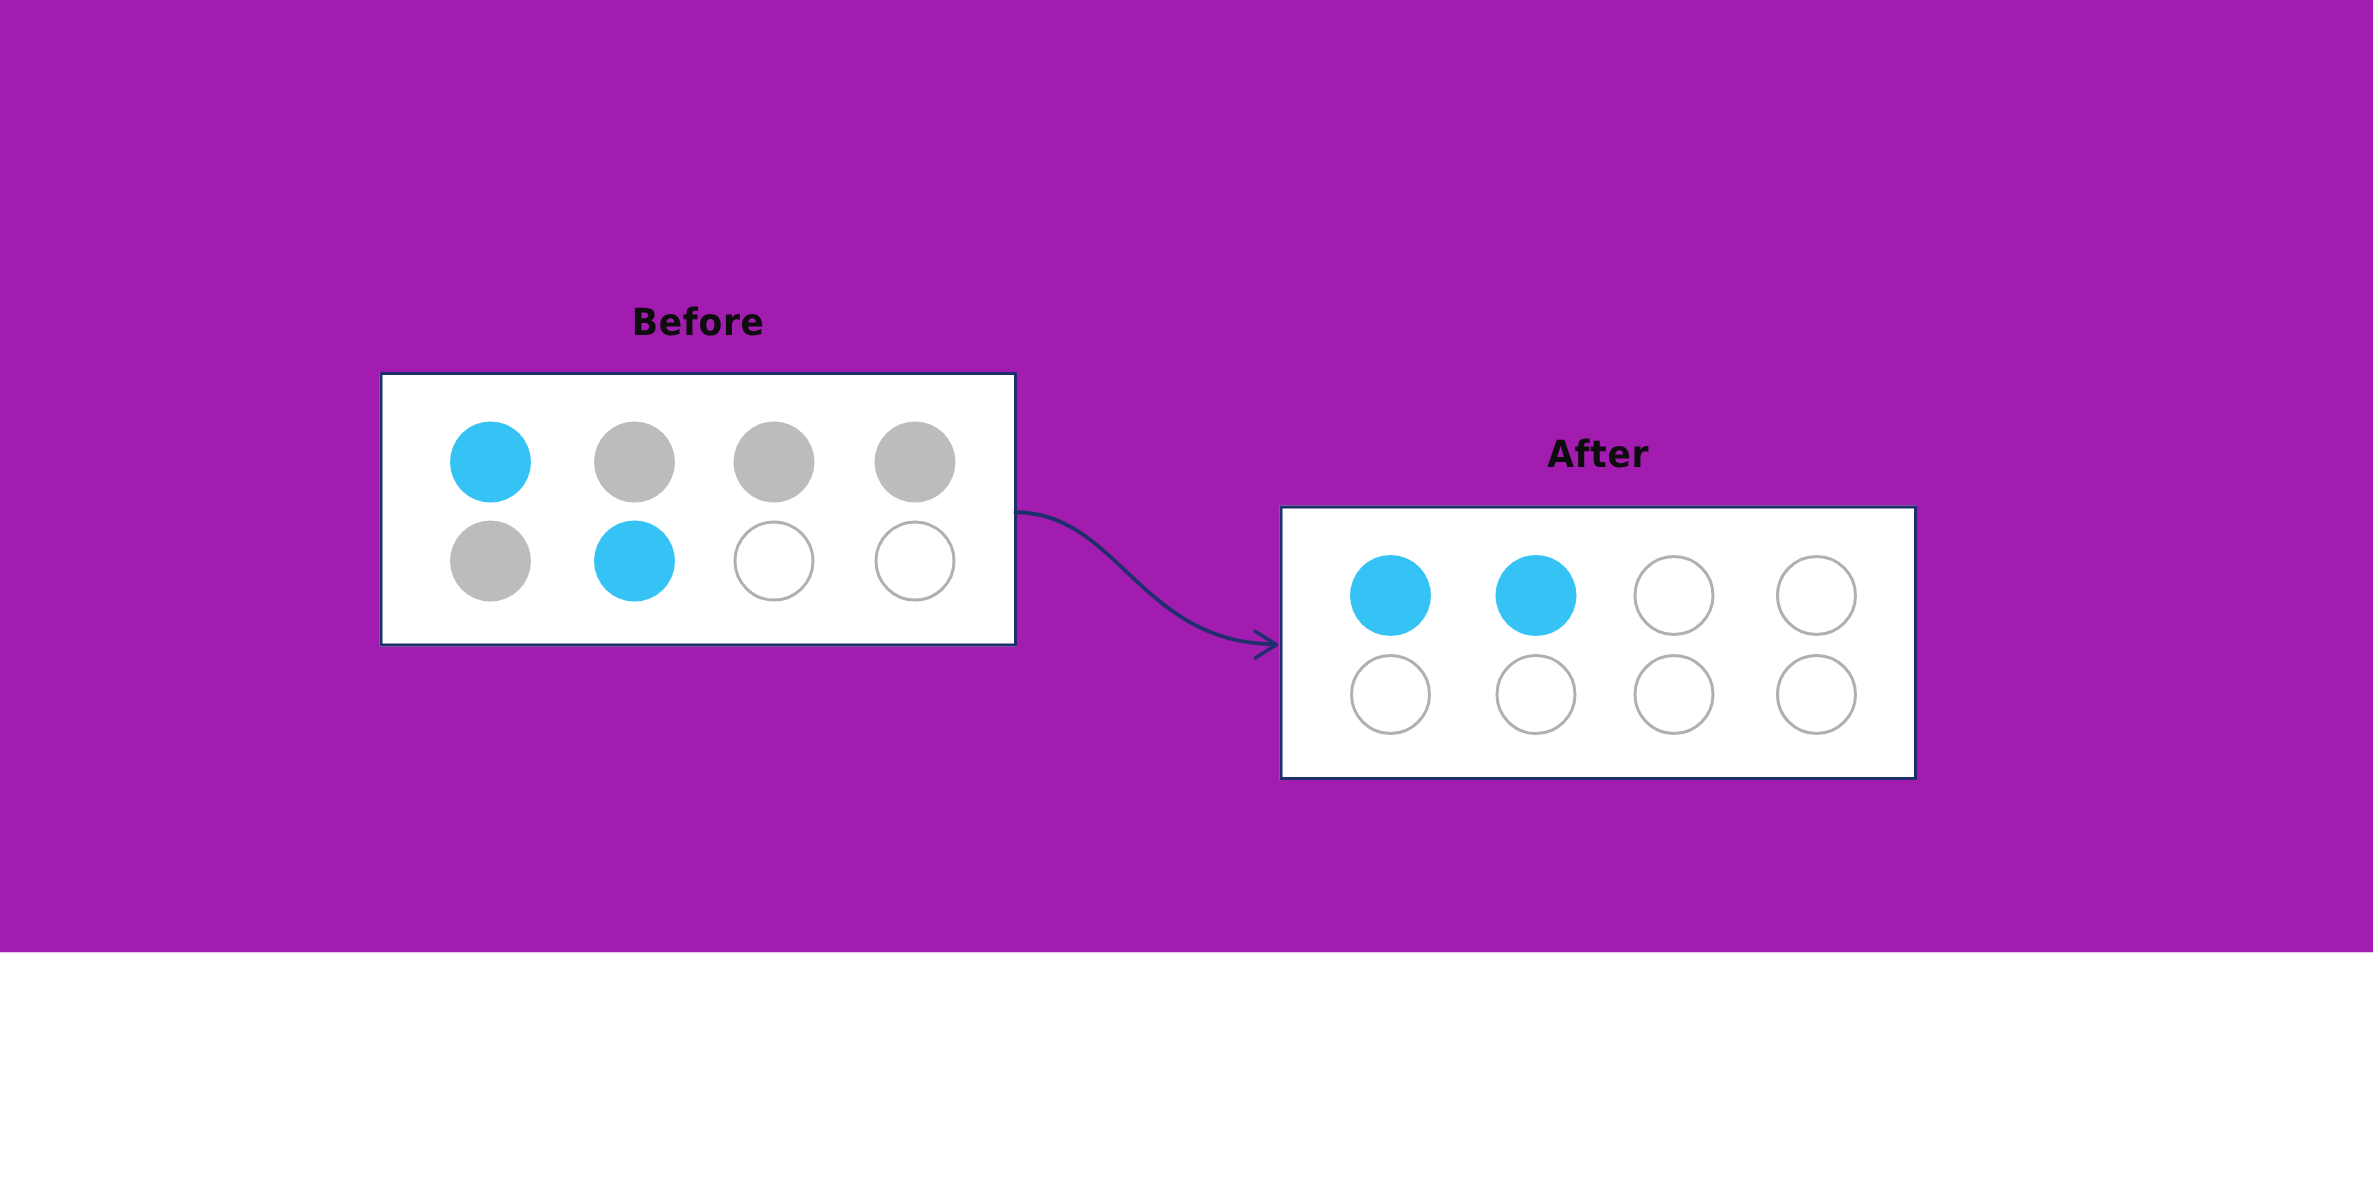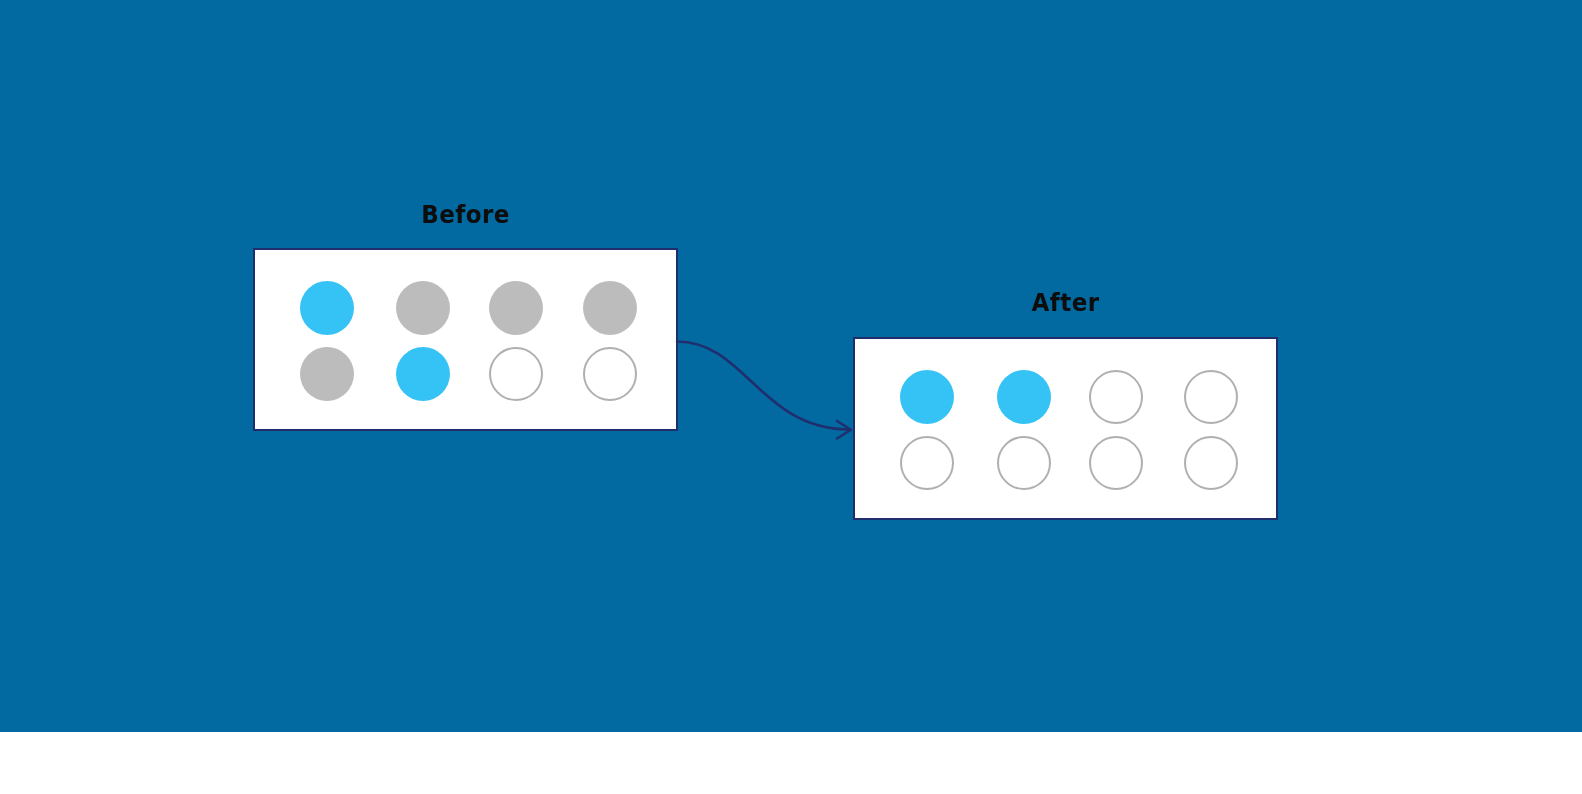--- a/index.html
+++ b/index.html
@@ -7,22 +7,22 @@
     margin: 0;
     padding: 0;
     background: #ffffff;
   }
   body {
     font-family: "DejaVu Sans", sans-serif;
   }
   #canvas {
     position: relative;
     width: 1582px;
-    height: 732px;
-    background: #0369a1;
+    height: 635px;
+    background: #a21caf;
     overflow: hidden;
   }
 
   
   .panel {
     position: absolute;
     box-sizing: border-box;
     border: 2px solid #1f2f6e;
     background: #ffffff;
   }

